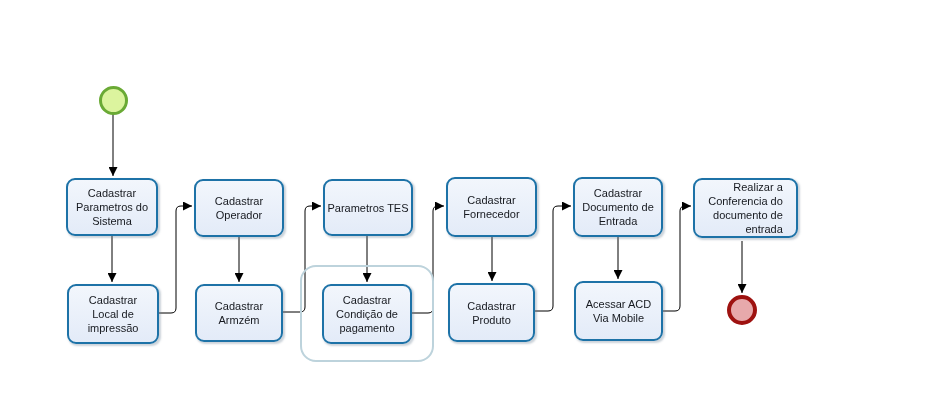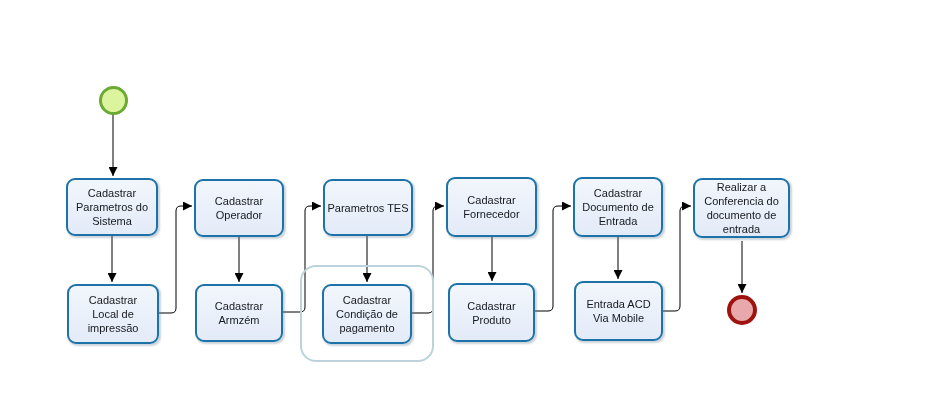--- a/index.html
+++ b/index.html
@@ -82,21 +82,21 @@
   .n-param      { left: 66px;  top: 134px; width: 92px; height: 58px; }
   .n-local      { left: 67px;  top: 240px; width: 92px; height: 60px; }
   .n-operador   { left: 194px; top: 135px; width: 90px; height: 58px; }
   .n-armzem     { left: 195px; top: 240px; width: 88px; height: 58px; }
   .n-tes        { left: 323px; top: 135px; width: 90px; height: 57px; }
   .n-condicao   { left: 322px; top: 240px; width: 90px; height: 60px; }
   .n-fornecedor { left: 446px; top: 133px; width: 91px; height: 60px; }
   .n-produto    { left: 448px; top: 239px; width: 87px; height: 59px; }
   .n-documento  { left: 573px; top: 133px; width: 90px; height: 60px; }
   .n-acd        { left: 574px; top: 237px; width: 89px; height: 60px; }
-  .n-realizar   { left: 693px; top: 134px; width: 97px; height: 60px; }
+  .n-realizar   { left: 693px; top: 134px; width: 105px; height: 60px; text-align: right; }
 </style>
 </head>
 <body>
 
 <div class="canvas">
 
   <svg class="edge-layer" width="945" height="410" viewBox="0 0 945 410" xmlns="http://www.w3.org/2000/svg">
     <defs>
       <marker id="arrow" viewBox="0 0 10 10" refX="10" refY="5" markerWidth="9" markerHeight="9" orient="auto">
         <path d="M0,0 L10,5 L0,10 Z"></path>
@@ -134,21 +134,21 @@
   <div class="node n-condicao">Cadastrar
 Condição de
 pagamento</div>
   <div class="node n-fornecedor">Cadastrar
 Fornecedor</div>
   <div class="node n-produto">Cadastrar
 Produto</div>
   <div class="node n-documento">Cadastrar
 Documento de
 Entrada</div>
-  <div class="node n-acd">Entrada ACD
+  <div class="node n-acd">Acessar ACD
 Via Mobile</div>
   <div class="node n-realizar">Realizar a
 Conferencia do
 documento de
 entrada</div>
 
   <div class="event end"></div>
 
 </div>
 

